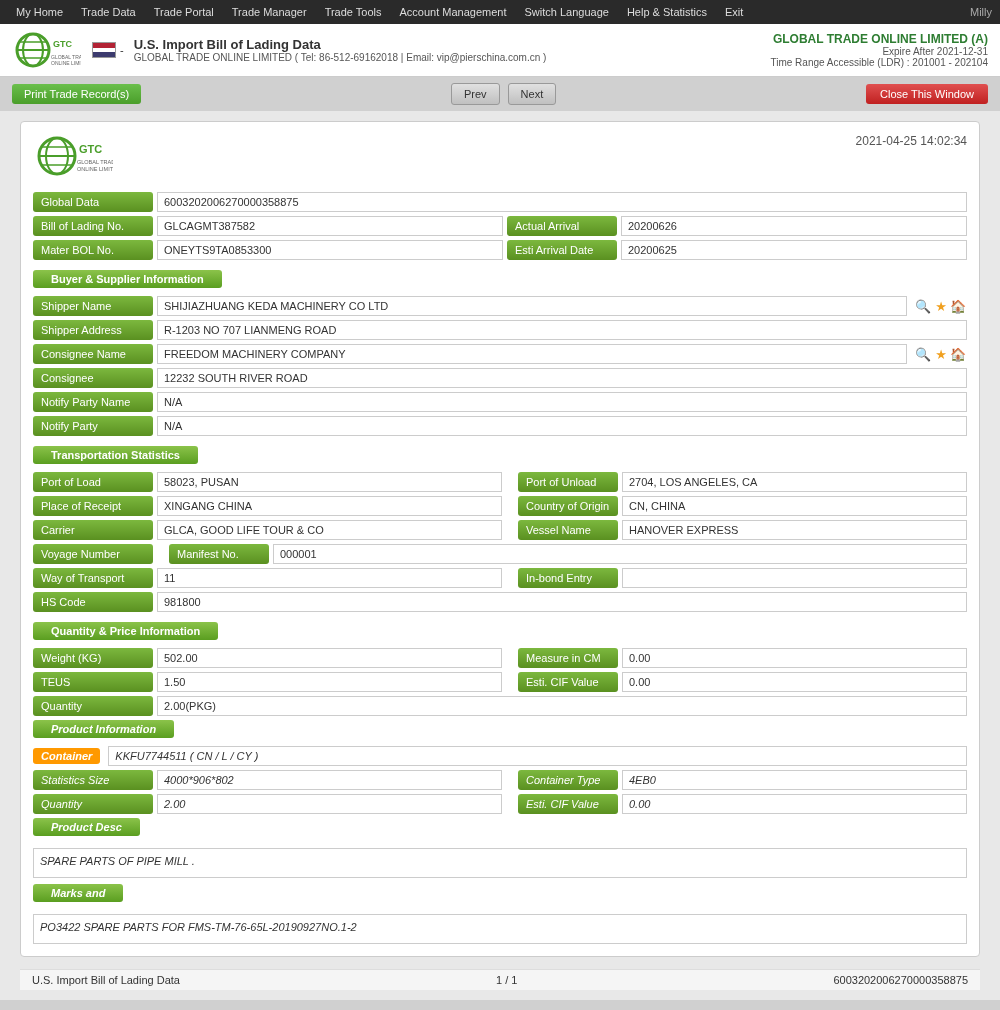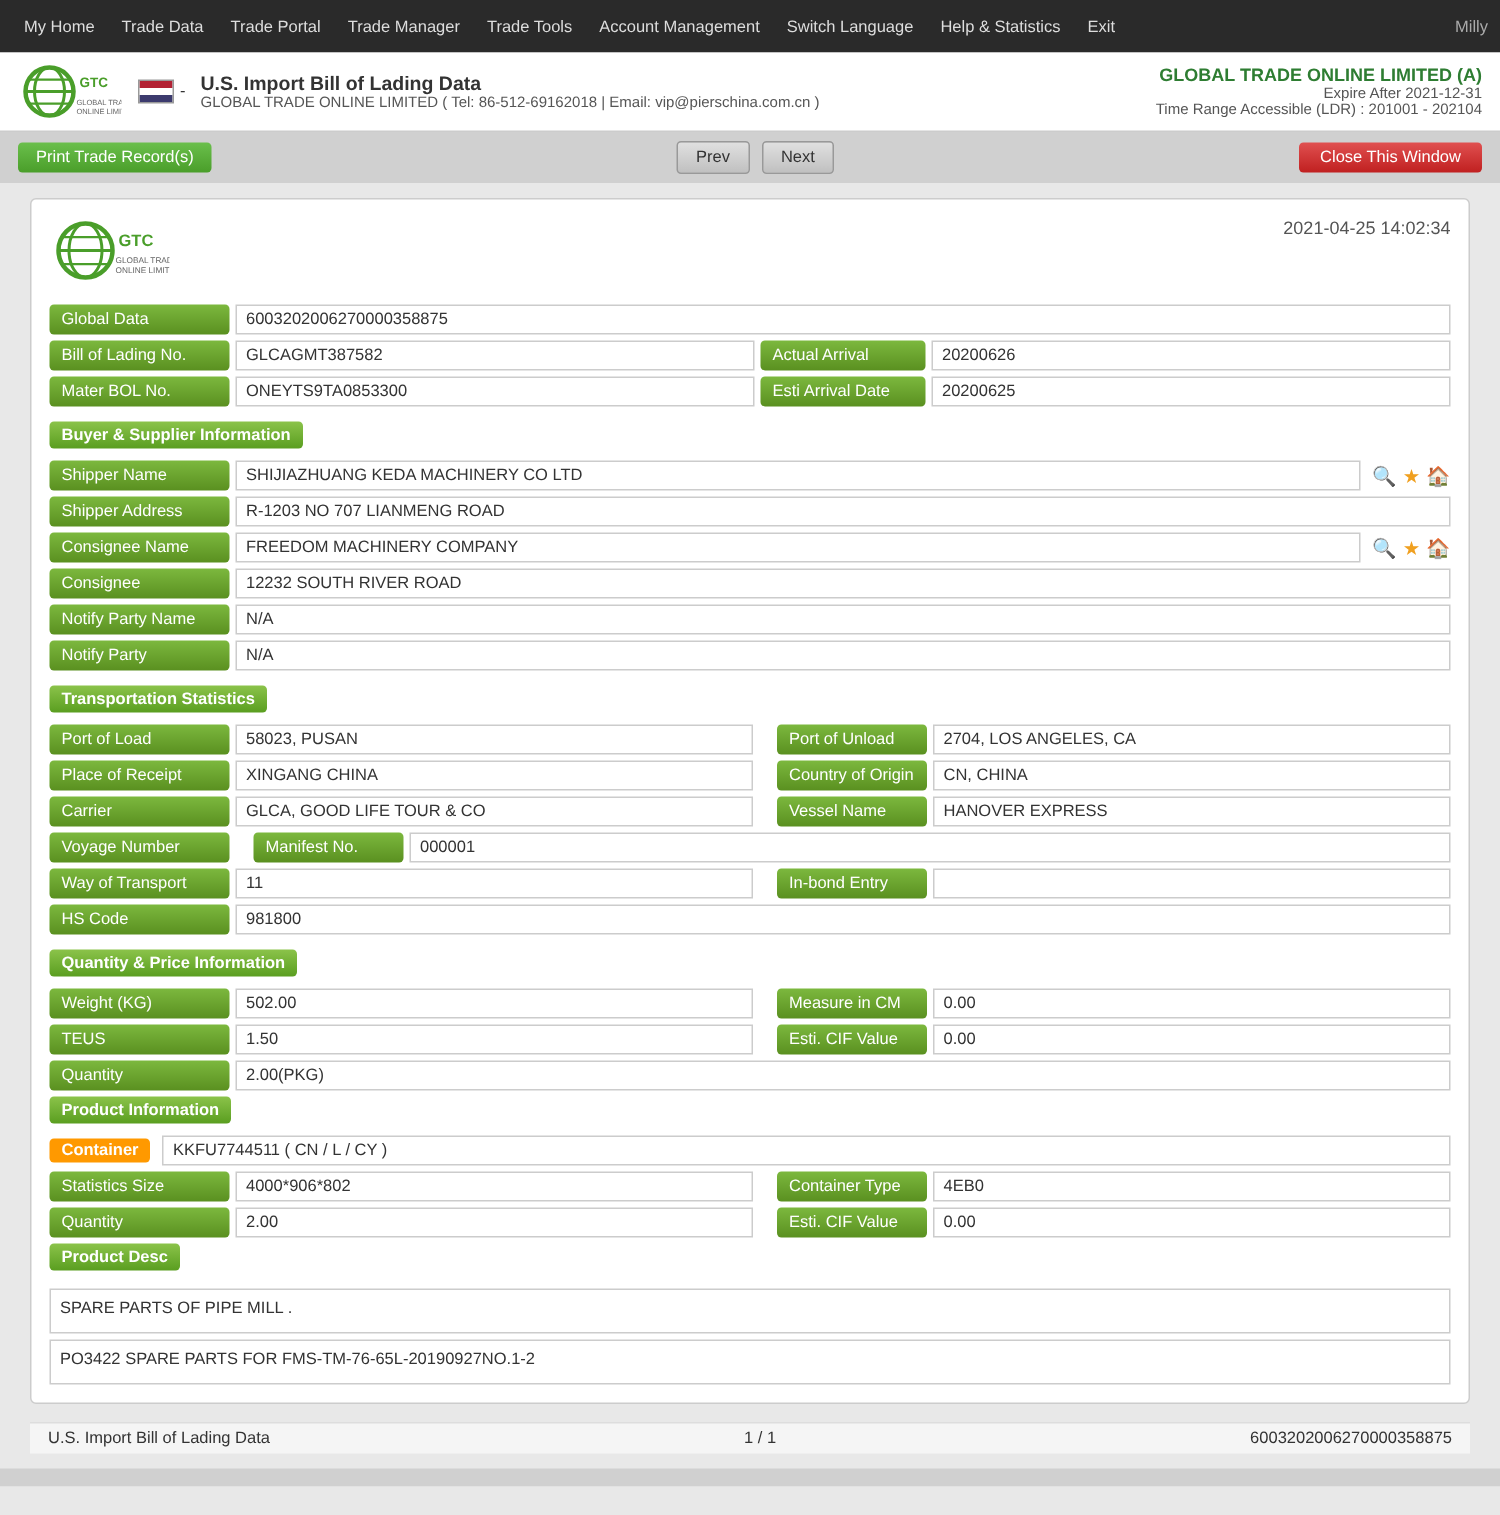--- a/index.html
+++ b/index.html
@@ -6,21 +6,21 @@
     body { font-family: Arial, sans-serif; font-size: 12px; background: #e8e8e8; color: #333; }
 
     
     .top-nav {
       background: #2a2a2a;
       color: #ccc;
       display: flex;
       align-items: center;
       justify-content: space-between;
       padding: 0 8px;
-      height: 35px;
+      height: 24px;
       font-size: 11px;
     }
     .top-nav-left { display: flex; gap: 2px; align-items: center; }
     .top-nav-item {
       padding: 2px 8px;
       cursor: pointer;
       color: #ddd;
     }
     .top-nav-right { color: #aaa; }
 
@@ -109,21 +109,21 @@
       display: flex;
       justify-content: space-between;
       align-items: flex-start;
       margin-bottom: 10px;
     }
 
     
     .section-label {
       background: linear-gradient(to bottom, #8bc34a, #5a9e20);
       color: #fff;
-      padding: 3px 8px;
+      padding: 3px 18px;
       border-radius: 3px;
       font-size: 11px;
       font-weight: bold;
       display: inline-block;
       margin-bottom: 8px;
     }
 
     
     .data-row {
       display: flex;
@@ -425,21 +425,21 @@
         <div class="field-value">0.00</div>
       </div>
 
       
       <div class="data-row">
         <div class="field-label">Quantity</div>
         <div class="field-value" style="flex:3;">2.00(PKG)</div>
       </div>
     </div>
 
-    <div style="">
+    <div style="font-style:italic;">
       <div class="section-label">Product Information</div>
 
       
       <div class="data-row">
         <div style="display:flex; align-items:center; margin-right:4px;">
           <span class="container-badge">Container</span>
         </div>
         <div class="field-value" style="flex:3;">KKFU7744511 ( CN / L / CY )</div>
       </div>
 
@@ -461,20 +461,23 @@
         <div class="field-value">0.00</div>
       </div>
 
       
       <div style="margin-top:4px; margin-bottom:4px;">
         <div class="section-label" style="display:inline-block;">Product Desc</div>
       </div>
       <div class="product-desc-area">SPARE PARTS OF PIPE MILL .</div>
 
       
+      <div style="margin-top:6px; margin-bottom:4px;">
+        <div class="section-label" style="display:inline-block;">Marks and</div>
+      </div>
       <div class="product-desc-area">PO3422 SPARE PARTS FOR FMS-TM-76-65L-20190927NO.1-2</div>
     </div>
 
   </div>
 
   <div class="record-info-bar">
     <span>U.S. Import Bill of Lading Data</span>
     <span>1 / 1</span>
     <span>6003202006270000358875</span>
   </div>

